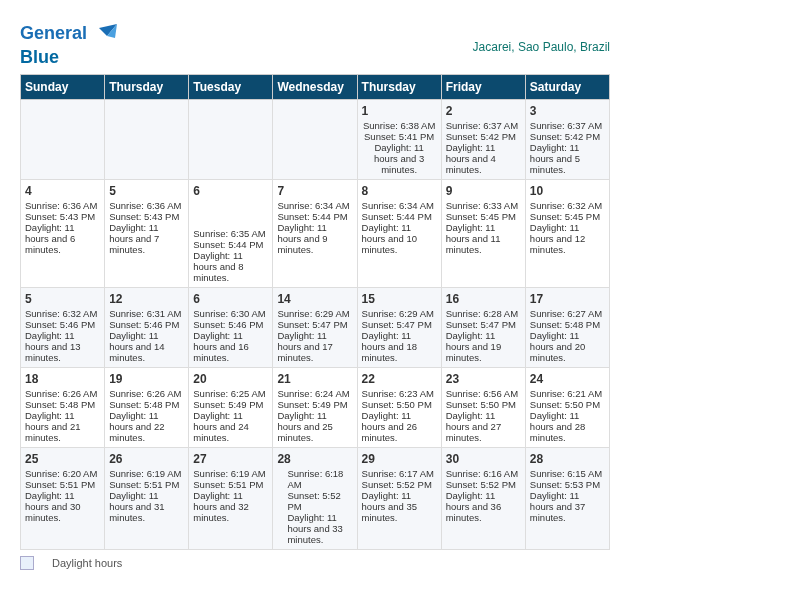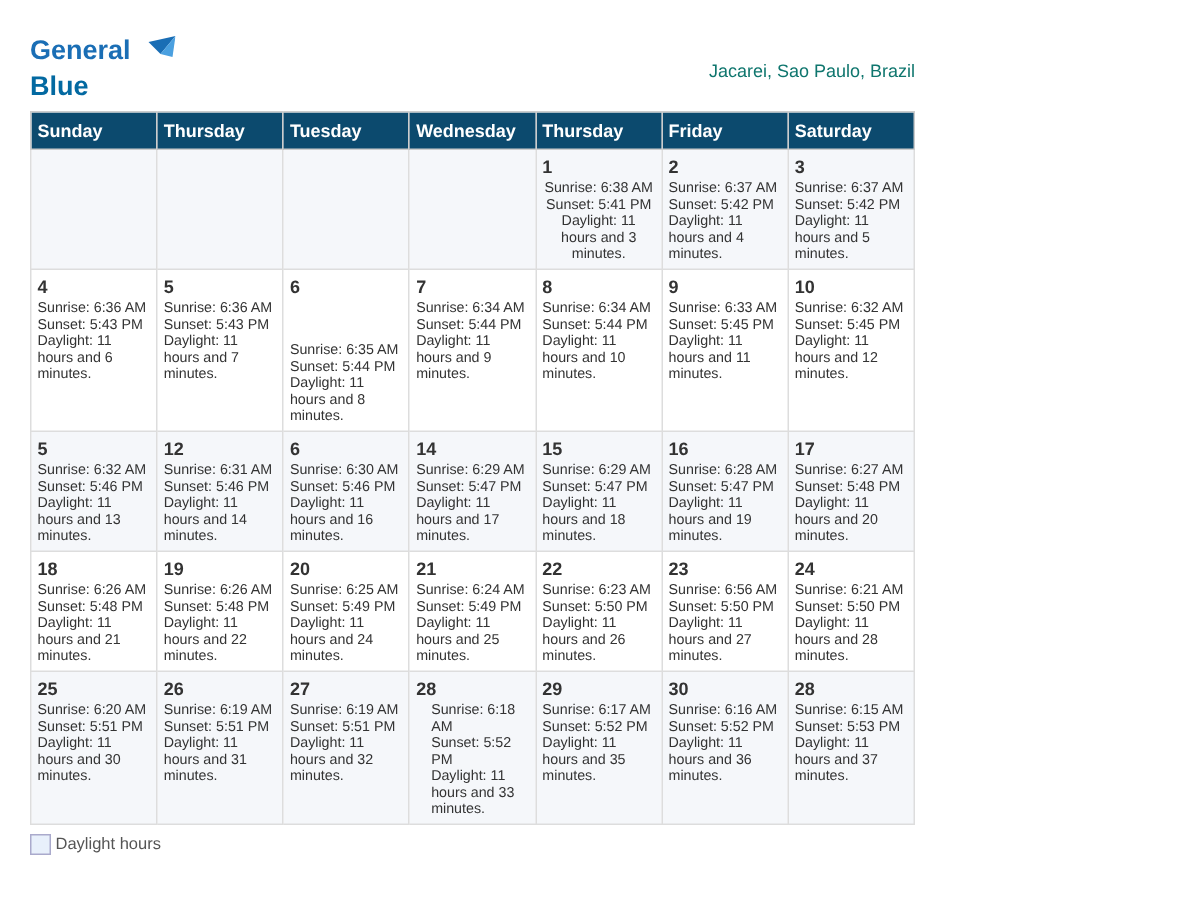--- a/index.html
+++ b/index.html
@@ -89,21 +89,21 @@
       font-size: 12px;
       display: block;
       margin-bottom: 2px;
     }
     .footer {
       margin-top: 6px;
       font-size: 11px;
       color: #555;
       display: flex;
       align-items: center;
-      gap: 3px;
+      gap: 18px;
     }
     .footer-box {
       width: 14px;
       height: 14px;
       background: #e8f0fb;
       border: 1px solid #aac;
       display: inline-block;
     }
   </style>
 </head>

